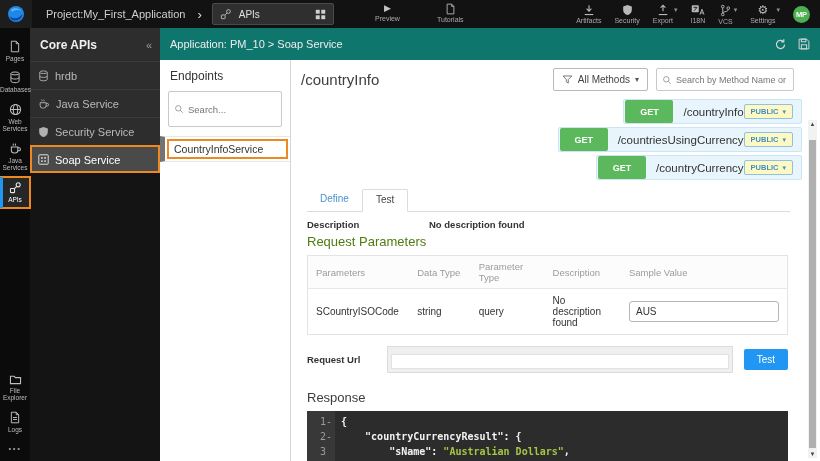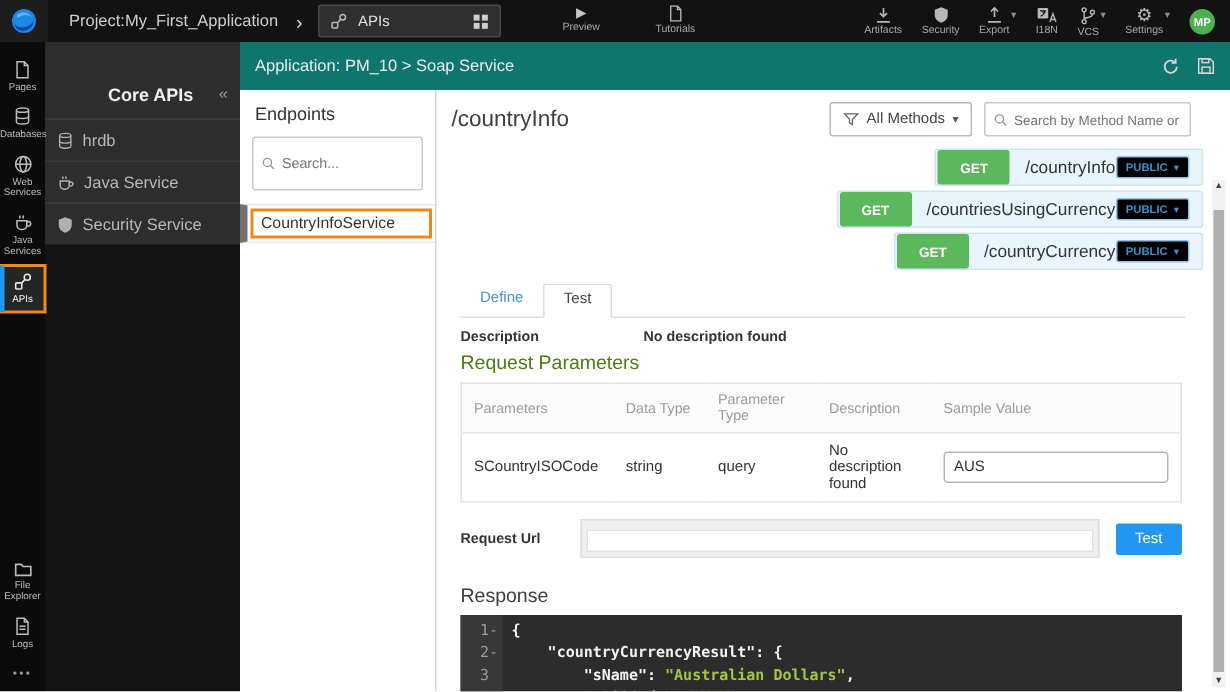--- a/index.html
+++ b/index.html
@@ -36,21 +36,21 @@
     padding:4px 0 5px; cursor:pointer; position:relative; }
   .rail-label { font-size:6.5px; color:#bdbdbd; text-align:center; line-height:1.15; width:30px; }
   .rail-item.selected { background:#262626; outline:2px solid #ee8822; outline-offset:-1px; }
   .rail-item.selected::before { content:""; position:absolute; left:0; top:0; bottom:0; width:3px; background:#2196f3; }
   .rail-spacer { flex:1; }
   .rail-more { color:#9a9a9a; font-size:8px; letter-spacing:1.5px; padding:6px 0 8px; cursor:pointer; }
 
   
   .core-panel { width:130px; flex:0 0 130px; background:#141414; display:flex; flex-direction:column; }
   .core-top { background:#2d2d2d; }
-  .core-header { display:flex; align-items:center; padding:28px 8px 9px 10px;margin-left:32px; }
+  .core-header { display:flex; align-items:center; padding:10px 8px 9px 10px; }
   .core-title { color:#f0f0f0; font-size:12px; font-weight:bold; flex:1; }
   .core-collapse { color:#9f9f9f; font-size:11px; cursor:pointer; }
   .core-item { height:28px; display:flex; align-items:center; gap:6px; padding:0 8px;
     color:#b9b9b9; font-size:11px; border-top:1px solid #3a3a3a; cursor:pointer; }
   .core-item.selected { background:#4a4a4a; color:#fff; outline:2px solid #ee8822; outline-offset:-2px; }
 
   
   .workspace { flex:1; display:flex; flex-direction:column; min-width:0; }
   .app-header { height:24px; flex:0 0 24px; background:#0f766e; display:flex; align-items:center; padding:16px 10px; }
   .app-header-title { color:#ececec; font-size:11px; flex:1; }
@@ -81,21 +81,21 @@
     display:flex; align-items:center; gap:4px; padding:0 5px; }
   .method-search input { border:0; outline:0; width:100%; font-size:9px; color:#444;
     font-family:"Liberation Sans",sans-serif; }
 
   .endpoint-list { display:flex; flex-direction:column; gap:3px; margin:1px 18px 0 11px;align-items:flex-end; }
   .endpoint-row { height:25px; background:#e9f5fc; border:1px solid #cbe5f4; border-radius:2px;
     display:flex; align-items:center; cursor:pointer; }
   .method-badge { width:48px; height:23px; margin:0 0 0 1px; background:#5cb85c; border-radius:2px;
     color:#fff; font-size:9px; font-weight:bold; display:flex; align-items:center; justify-content:center; }
   .endpoint-path { font-size:11.5px; color:#333; margin-left:10px; flex:1; }
-  .visibility-badge { margin-right:8px; border:1px solid #8fc1e3; background:#000000; color:#3f8fc9;
+  .visibility-badge { margin-right:8px; border:1px solid #8fc1e3; background:#fef9c3; color:#3f8fc9;
     font-size:7.5px; font-weight:bold; padding:2px 6px; border-radius:2px; display:flex; gap:4px;
     align-items:center; cursor:pointer; }
   .visibility-badge .v-caret { font-size:7px; color:#3f8fc9; }
 
   .tabs { margin:9px 30px 0 16px; display:flex; border-bottom:1px solid #dcdcdc; height:23px; }
   .tab { padding:4px 13px; font-size:10px; cursor:pointer; }
   .tab.define { color:#4a90d2; }
   .tab.active { background:#fff; border:1px solid #dcdcdc; border-bottom:1px solid #fff;
     border-radius:2px 2px 0 0; color:#444; margin-bottom:-1px; }
 
@@ -382,20 +382,34 @@
           <span>Java Service</span>
         </div>
         <div class="core-item">
           <span>
             <svg width="11" height="12" viewBox="0 0 14 15">
                 <path d="M7 1l5.5 2v4.5c0 3.6-2.6 5.6-5.5 6.5-2.9-.9-5.5-2.9-5.5-6.5V3z" fill="#b0b0b0"></path>
               </svg>
           </span>
           <span>Security Service</span>
         </div>
+        <div class="core-item selected">
+          <span>
+            <svg width="11" height="11" viewBox="0 0 14 14">
+                <g fill="#e6e6e6">
+              <rect x="1" y="1" width="12" height="12" rx="1" fill="none" stroke="#e6e6e6" stroke-width="1.2"></rect>
+              <circle cx="5" cy="5" r="1.2"></circle>
+                  <circle cx="9" cy="5" r="1.2"></circle>
+                  <circle cx="5" cy="9" r="1.2"></circle>
+                  <circle cx="9" cy="9" r="1.2"></circle>
+                </g>
+              </svg>
+          </span>
+          <span>Soap Service</span>
+        </div>
       </div>
     </div>
 
     <div class="workspace">
       <div class="app-header">
         <span class="app-header-title">Application: PM_10 &gt; Soap Service</span>
         <div class="hdr-icons">
           <span class="hicon">
             <svg width="13" height="13" viewBox="0 0 16 16">
                 <g fill="none" stroke="#d6d6d6" stroke-width="1.5">

